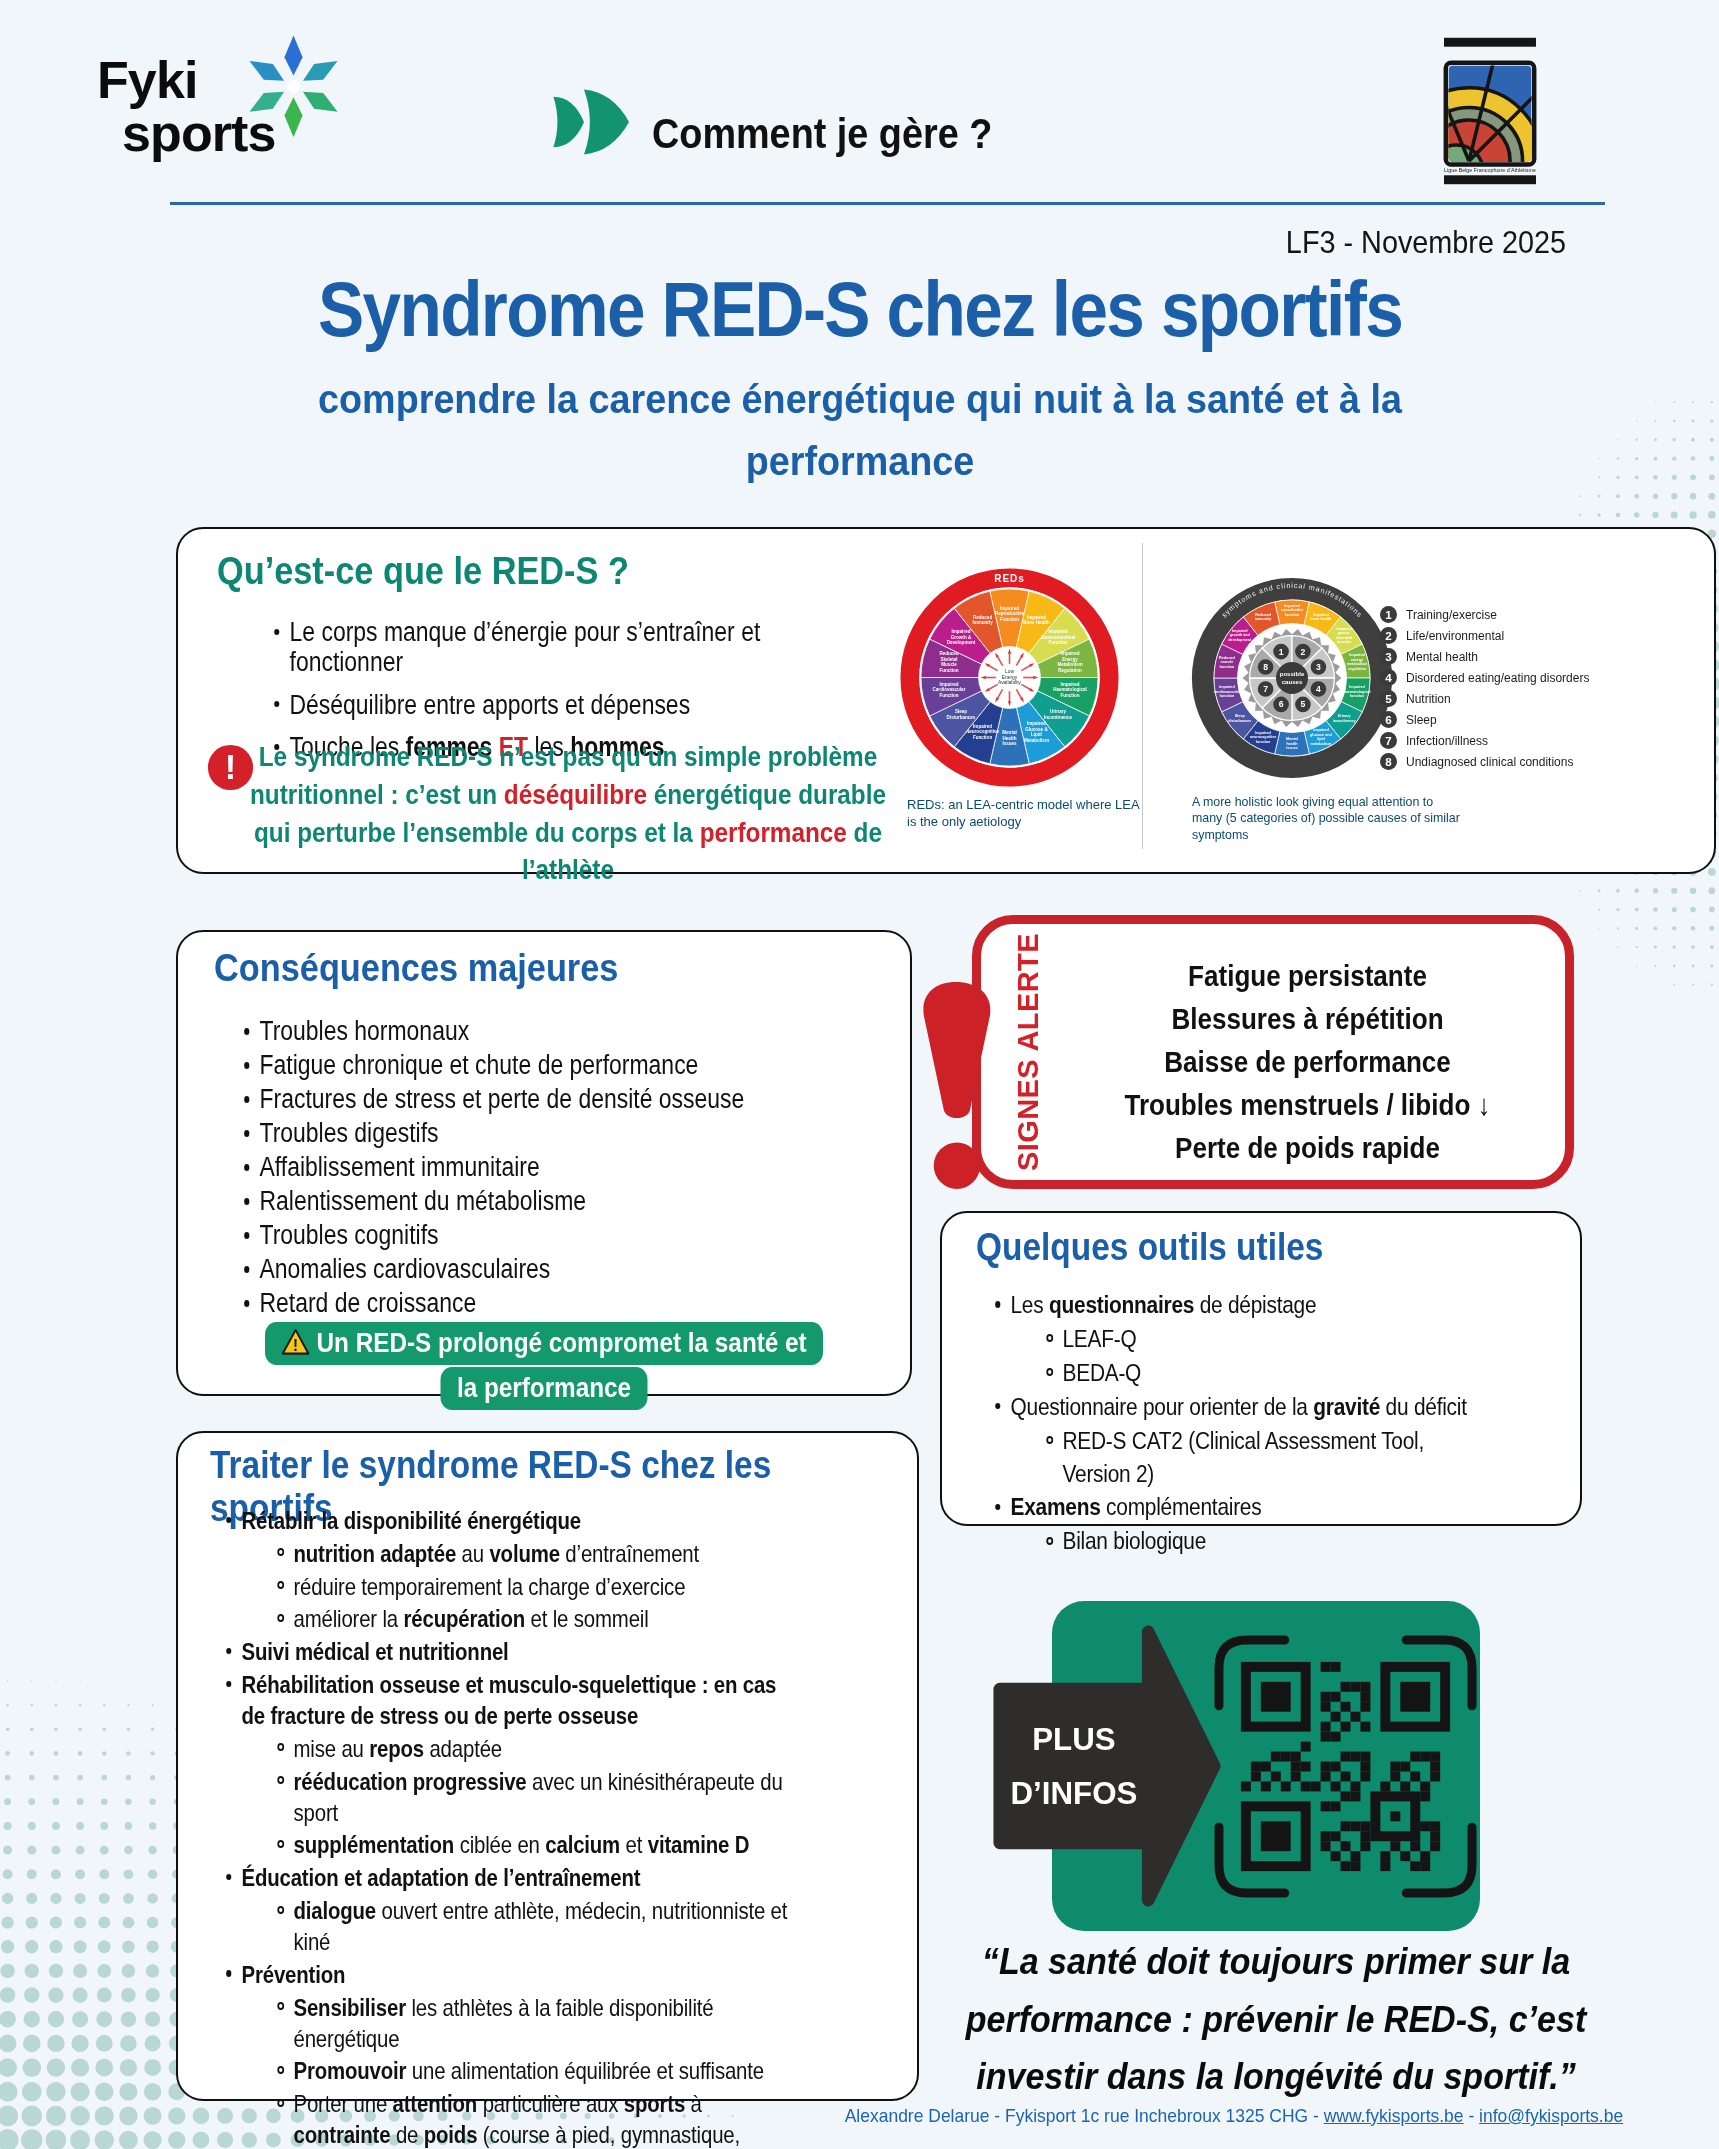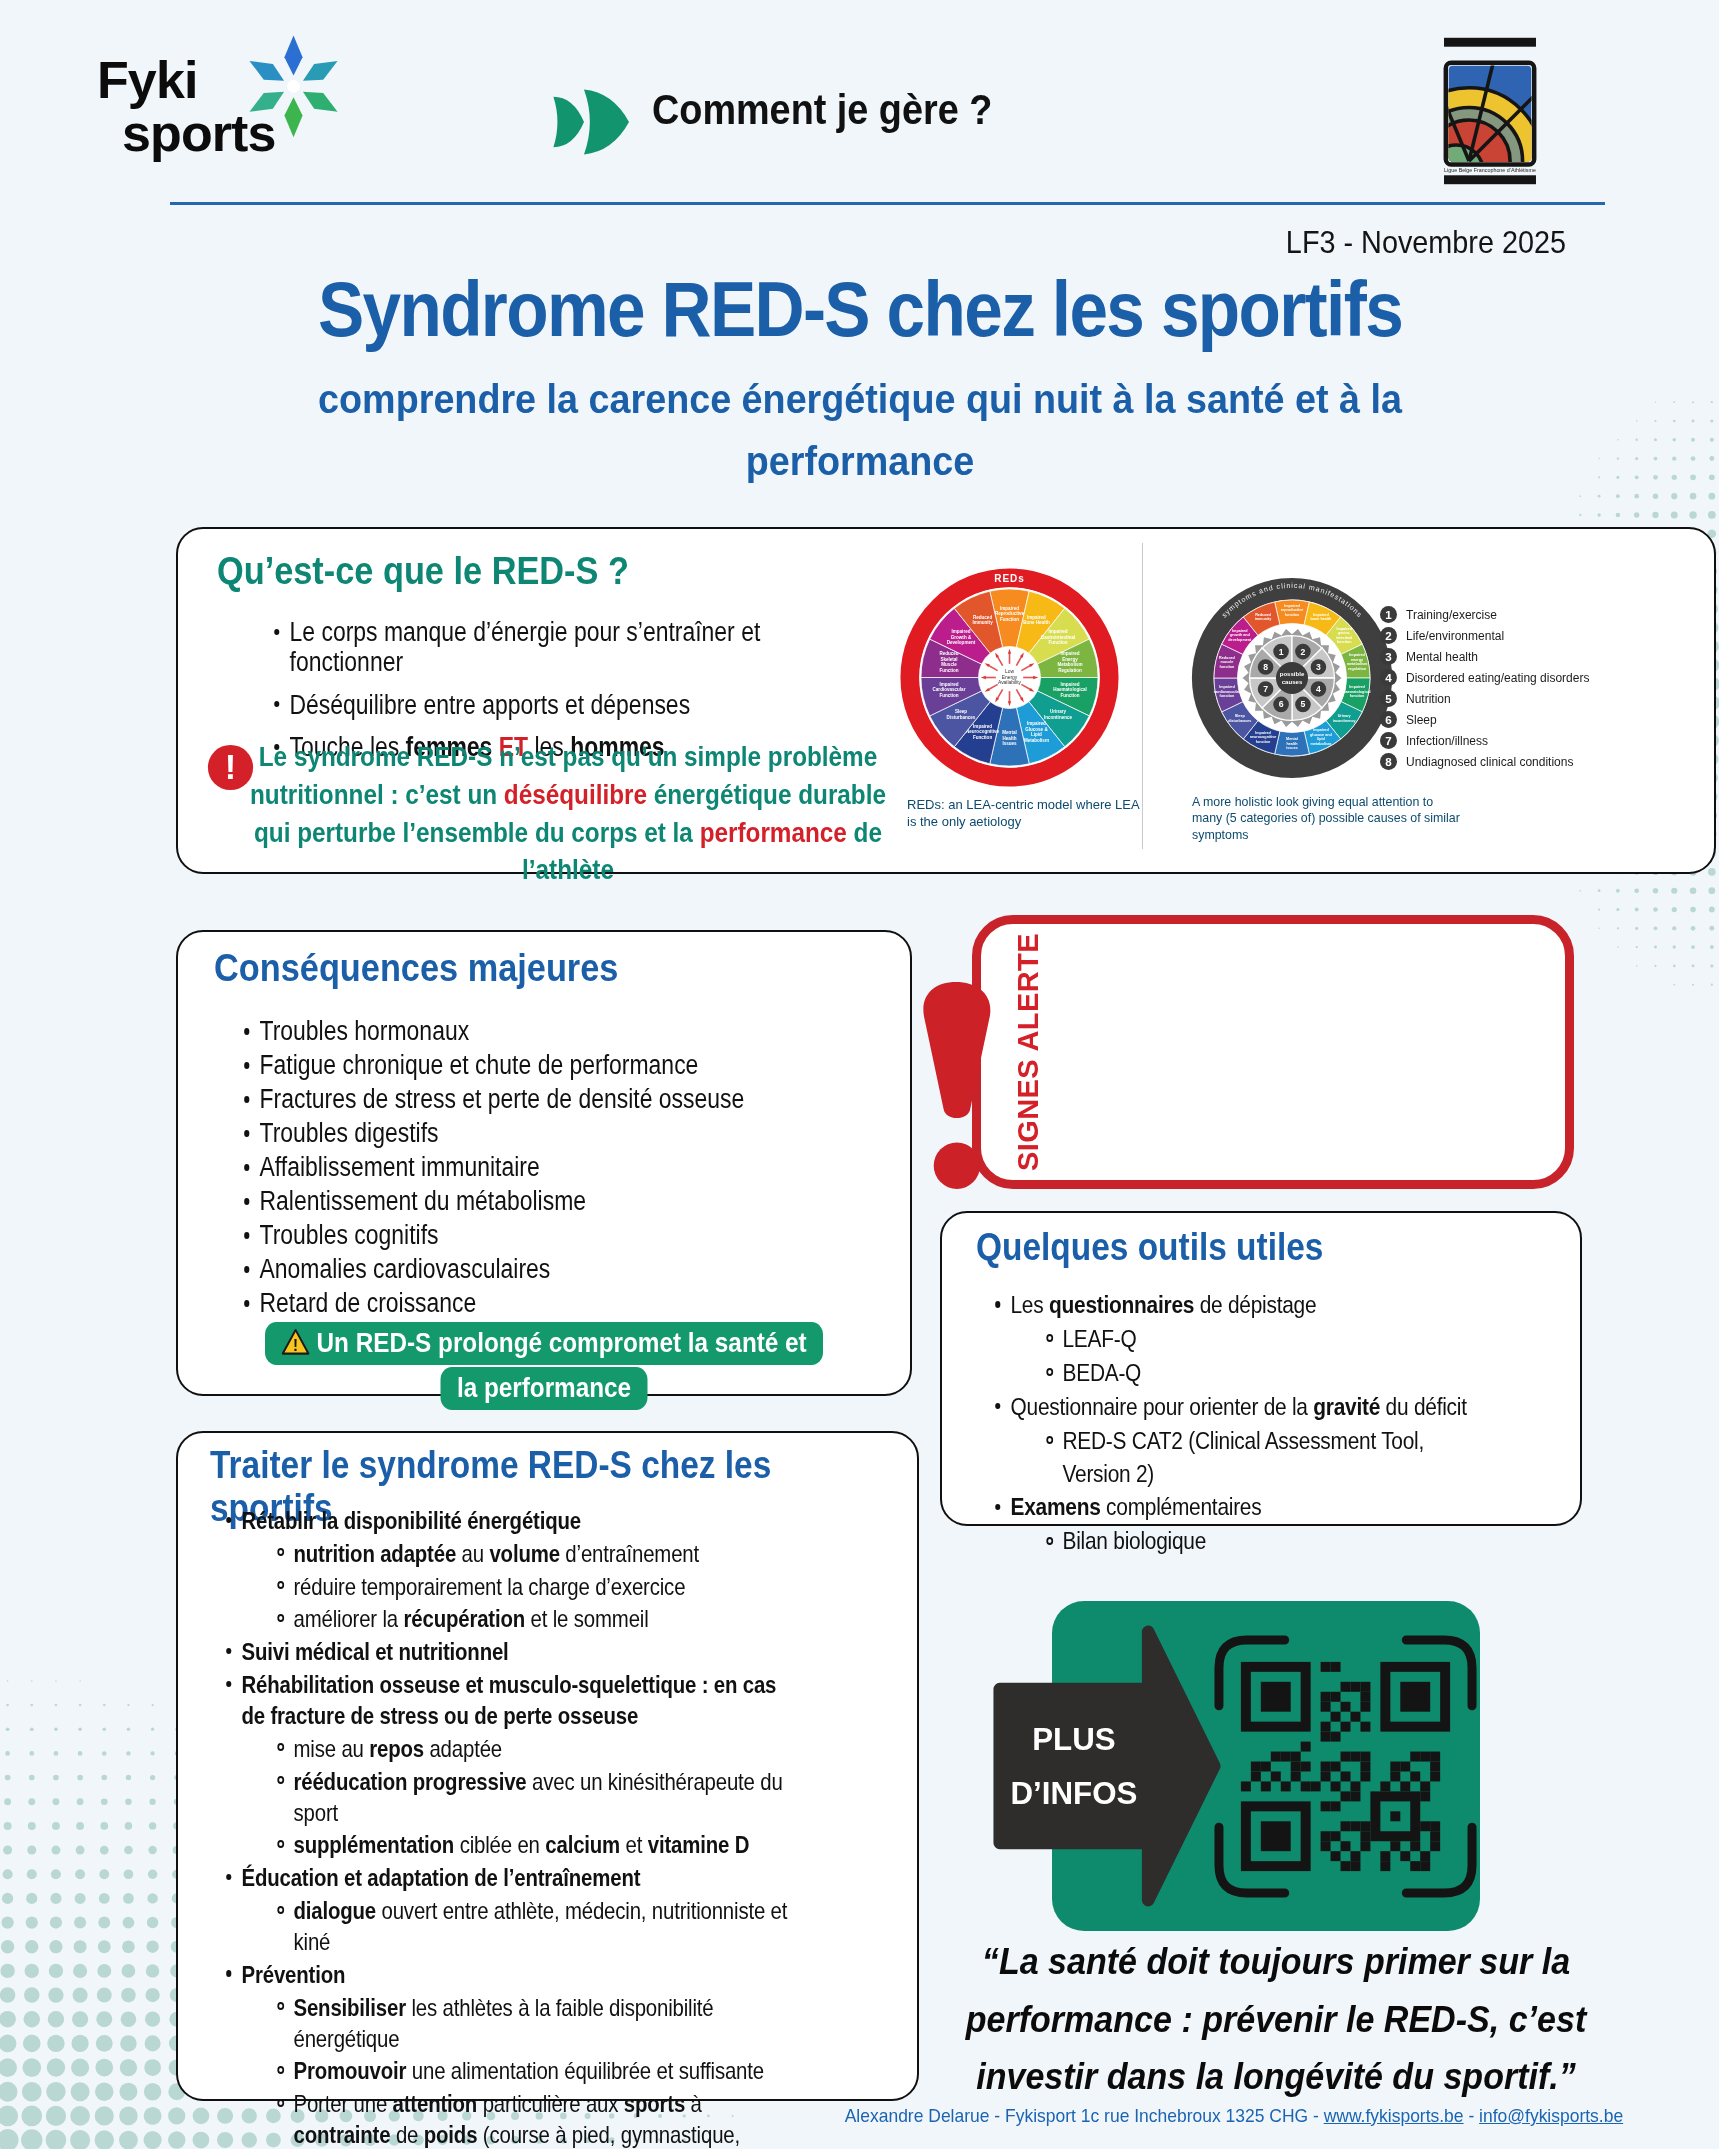--- a/index.html
+++ b/index.html
@@ -8,21 +8,21 @@
   .abs{position:absolute}
   .card{position:absolute;background:#fff;border:2.7px solid #101010;border-radius:27px;box-sizing:border-box;z-index:2}
   .deco{position:absolute;z-index:0}
   .z2{z-index:2}
   .b{font-weight:700}
   .red{color:#d42129}
   .teal{color:#0d8674}
   .u{text-decoration:underline}
   
   .brand-word{position:absolute;font-weight:700;font-size:52px;letter-spacing:-0.9px;color:#0c0c0c}
-  .howto{position:absolute;display:flex;align-items:flex-start;gap:14.3px}
+  .howto{position:absolute;display:flex;align-items:flex-end;gap:14.3px}
   .howto-label{font-size:42px;font-weight:700;transform:scaleX(.9);transform-origin:left center}
   .rule{position:absolute;background:#2767ae;z-index:1}
   .edition{position:absolute;left:0;right:154px;text-align:right;font-size:32px;color:#141414;
            transform:scaleX(.9);transform-origin:right center}
   .h1{position:absolute;left:0;right:0;text-align:center;font-size:77px;font-weight:700;color:#1c5fa9;
       letter-spacing:-1.8px;transform:scaleX(.9);transform-origin:center}
   .subtitle{position:absolute;text-align:center;font-size:41px;font-weight:700;color:#1c5fa9;line-height:1.5;
             transform:scaleX(.92);transform-origin:center}
   
   .li{display:flex;transform:scaleX(.85);transform-origin:left top}
@@ -1137,20 +1137,27 @@
     </div>
   </div>
 </div>
 
 <div class="signes" style="left:972px;top:915px;width:602px;height:274px">
   <svg style="position:absolute;left:-66px;top:54px" width="82" height="215" viewBox="0 0 92 240">
     <path d="M46,4 C70,4 88,18 84,42 L62,146 C60,160 34,160 32,146 L10,42 C6,18 22,4 46,4 Z" fill="#cd2128"></path>
     <circle cx="47" cy="210" r="26" fill="#cd2128"></circle>
   </svg>
   <div class="signes-vlabel">SIGNES ALERTE</div>
+  <div class="signes-items" id="signs-list">
+      <div class="srow">Fatigue persistante</div>
+      <div class="srow">Blessures à répétition</div>
+      <div class="srow">Baisse de performance</div>
+      <div class="srow">Troubles menstruels / libido ↓</div>
+      <div class="srow">Perte de poids rapide</div>
+    </div>
 </div>
 
 <div class="card tools" style="left:940px;top:1211px;width:642px;height:315px">
   <div class="bx-title" style="left:34px;top:12.5px;font-size:38px">Quelques outils utiles</div>
   <div class="abs" style="left:43px;top:75px;width:578px">
       <div class="li">
         <span class="mk mk1"></span>
         <div class="tx"><span>Les </span><span class="b">questionnaires</span><span> de dépistage</span></div>
       </div>
       <div class="li l2">

